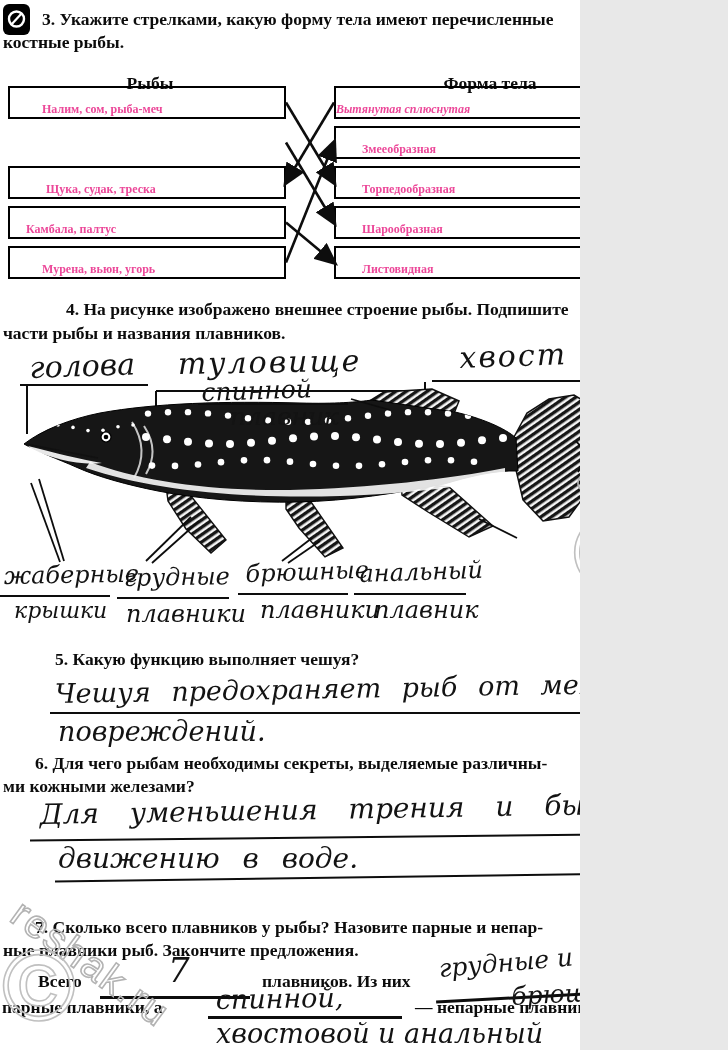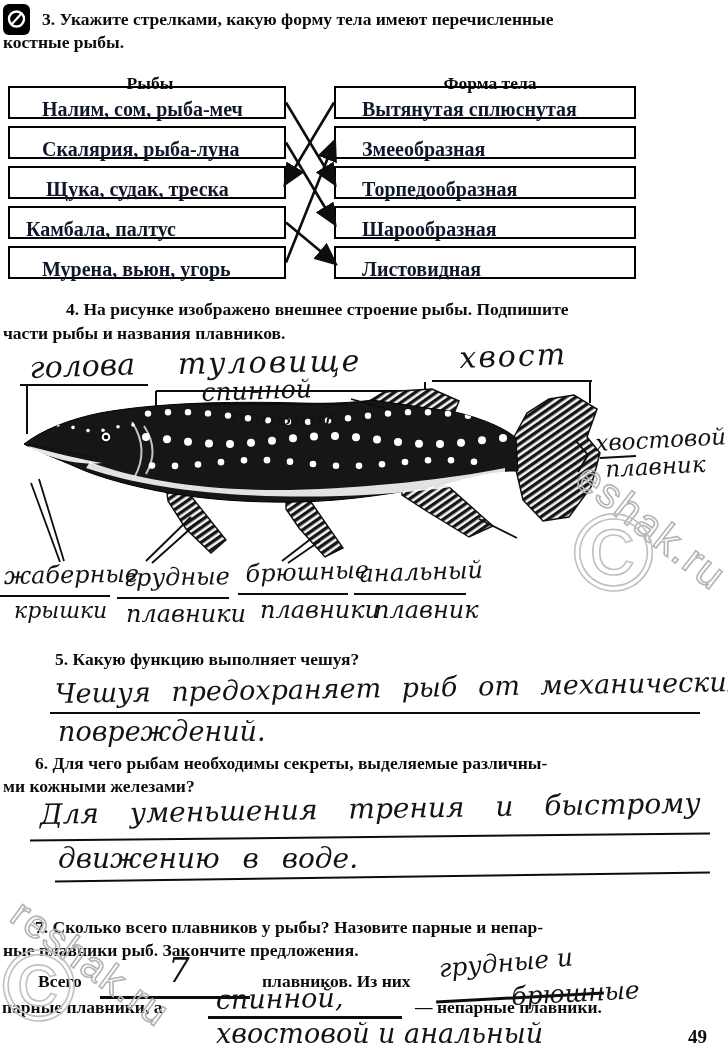--- a/index.html
+++ b/index.html
@@ -1,24 +1,24 @@
 <!DOCTYPE html>
 <html><head>
 <meta charset="utf-8">
 <style>
   html,body{margin:0;padding:0;background:#e8e8e8;}
-  #page{position:relative;width:728px;height:1050px;background:#ffffff;overflow:hidden;
+  #page{position:relative;width:580px;height:1050px;background:#ffffff;overflow:hidden;
         font-family:"Liberation Serif",serif;}
   .abs{position:absolute;}
   .printed{font-family:"Liberation Serif",serif;font-weight:700;color:#0c0c0c;
            font-size:17.5px;line-height:22px;white-space:nowrap;}
   .hdr{font-size:17.5px;margin-top:16px;}
   .matchbox{position:absolute;border:2px solid #000;height:29px;display:flex;align-items:center;}
-  .matchbox .boxtext{font-family:"Liberation Serif",serif;font-weight:700;font-size:20px;
-           color:#0f172a;white-space:nowrap;margin-top:13px;}
+  .matchbox .boxtext{font-family:"Liberation Serif",serif;font-weight:700;font-size:12px;
+           color:#ec4899;white-space:nowrap;margin-top:13px;}
   .hw{font-family:"DejaVu Serif",serif;font-style:italic;color:#131313;white-space:nowrap;
       transform-origin:left bottom;}
   .line{position:absolute;background:#0d0d0d;}
   svg{position:absolute;pointer-events:none;}
   .pagenum{font-family:"Liberation Serif",serif;font-weight:700;font-size:19px;color:#0c0c0c;}
 </style>
 </head>
 <body>
 
 <div id="page">
@@ -31,35 +31,32 @@
   </div>
   <div class="abs printed q" style="left:42px;top:8px;">3. Укажите стрелками, какую форму тела имеют перечисленные</div>
   <div class="abs printed q" style="left:3px;top:31px;">костные рыбы.</div>
 
   <div class="abs printed hdr" style="left:120px;top:56px;width:60px;text-align:center;">Рыбы</div>
   <div class="abs printed hdr" style="left:425px;top:56px;width:130px;text-align:center;">Форма тела</div>
 
   <div class="matchbox" style="left:8px;top:86px;width:274px;">
     <span class="boxtext" style="padding-left:32px;">Налим, сом, рыба-меч</span>
     </div>
-  <div class="matchbox" style="left:8px;top:126px;width:274px;">
-    <span class="boxtext" style="padding-left:32px;">Скалярия, рыба-луна</span>
-    </div>
   <div class="matchbox" style="left:8px;top:166px;width:274px;">
     <span class="boxtext" style="padding-left:36px;">Щука, судак, треска</span>
     </div>
   <div class="matchbox" style="left:8px;top:206px;width:274px;">
     <span class="boxtext" style="padding-left:16px;">Камбала, палтус</span>
     </div>
   <div class="matchbox" style="left:8px;top:246px;width:274px;">
     <span class="boxtext" style="padding-left:32px;">Мурена, вьюн, угорь</span>
     </div>
 
   <div class="matchbox" style="left:334px;top:86px;width:298px;">
-    <span class="boxtext" style="padding-left:26px;">Вытянутая сплюснутая</span>
+    <span class="boxtext" style="font-style:italic;">Вытянутая сплюснутая</span>
     </div>
   <div class="matchbox" style="left:334px;top:126px;width:298px;">
     <span class="boxtext" style="padding-left:26px;">Змееобразная</span>
     </div>
   <div class="matchbox" style="left:334px;top:166px;width:298px;">
     <span class="boxtext" style="padding-left:26px;">Торпедообразная</span>
     </div>
   <div class="matchbox" style="left:334px;top:206px;width:298px;">
     <span class="boxtext" style="padding-left:26px;">Шарообразная</span>
     </div>

